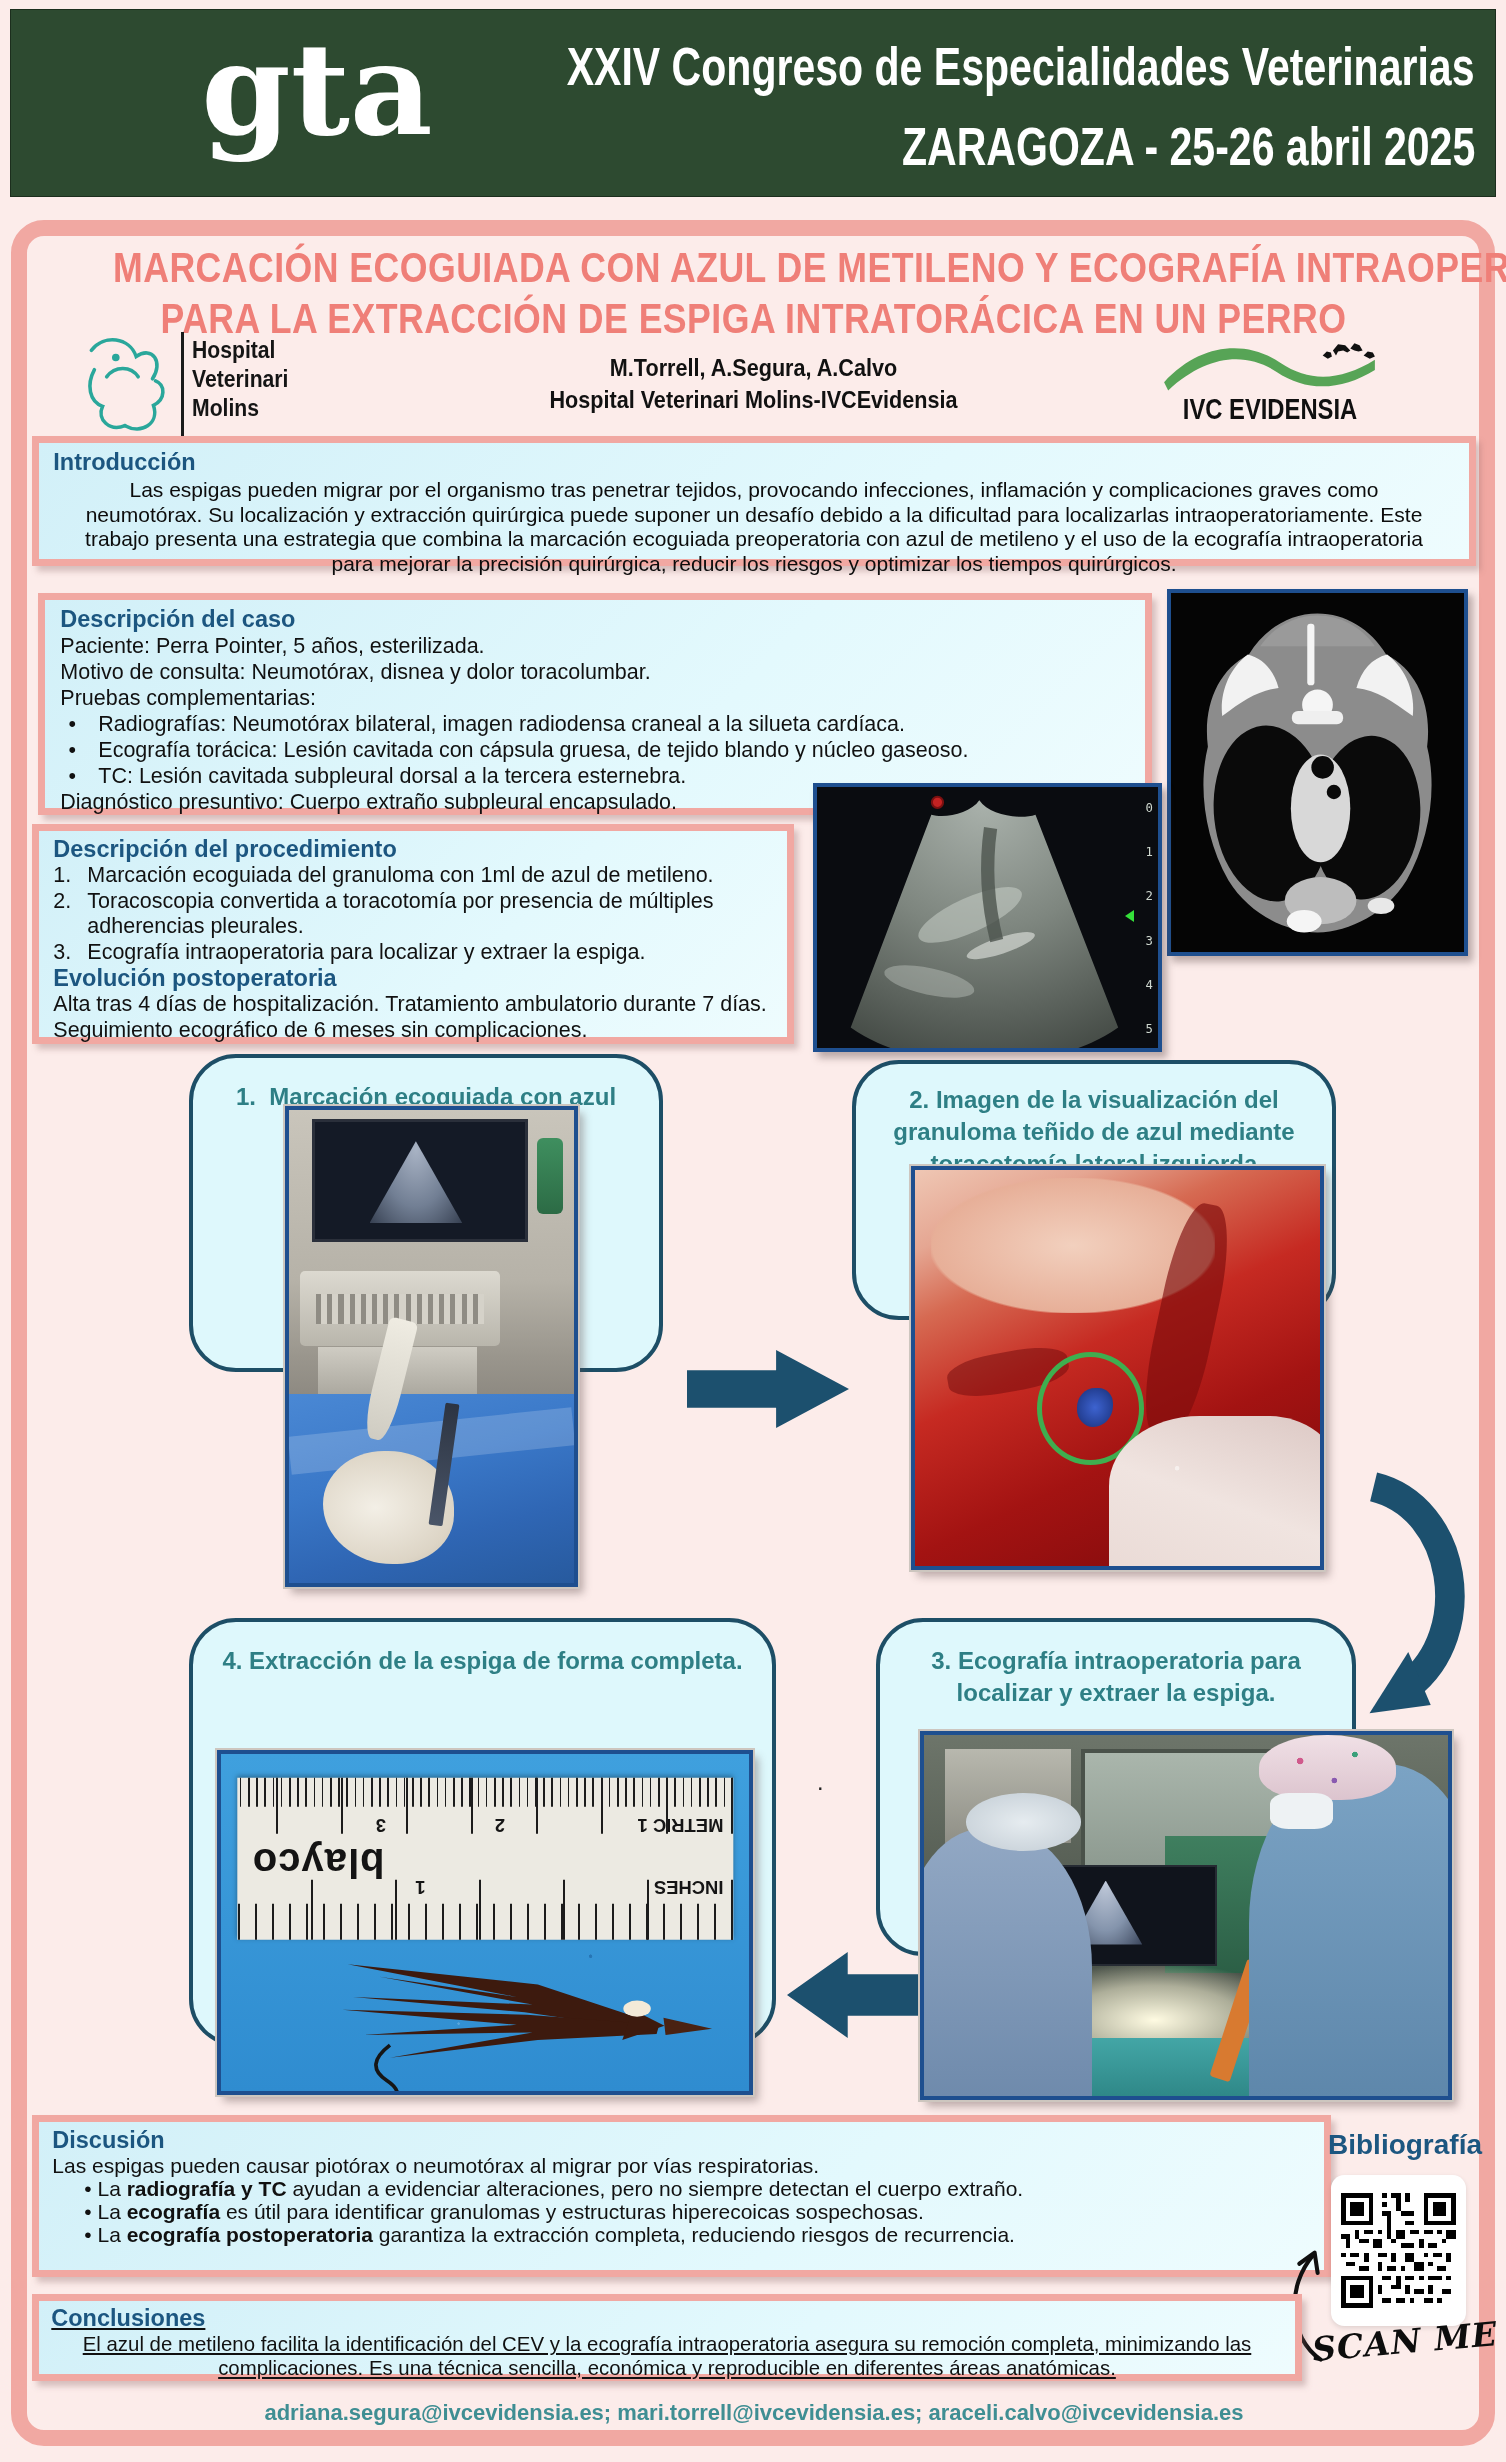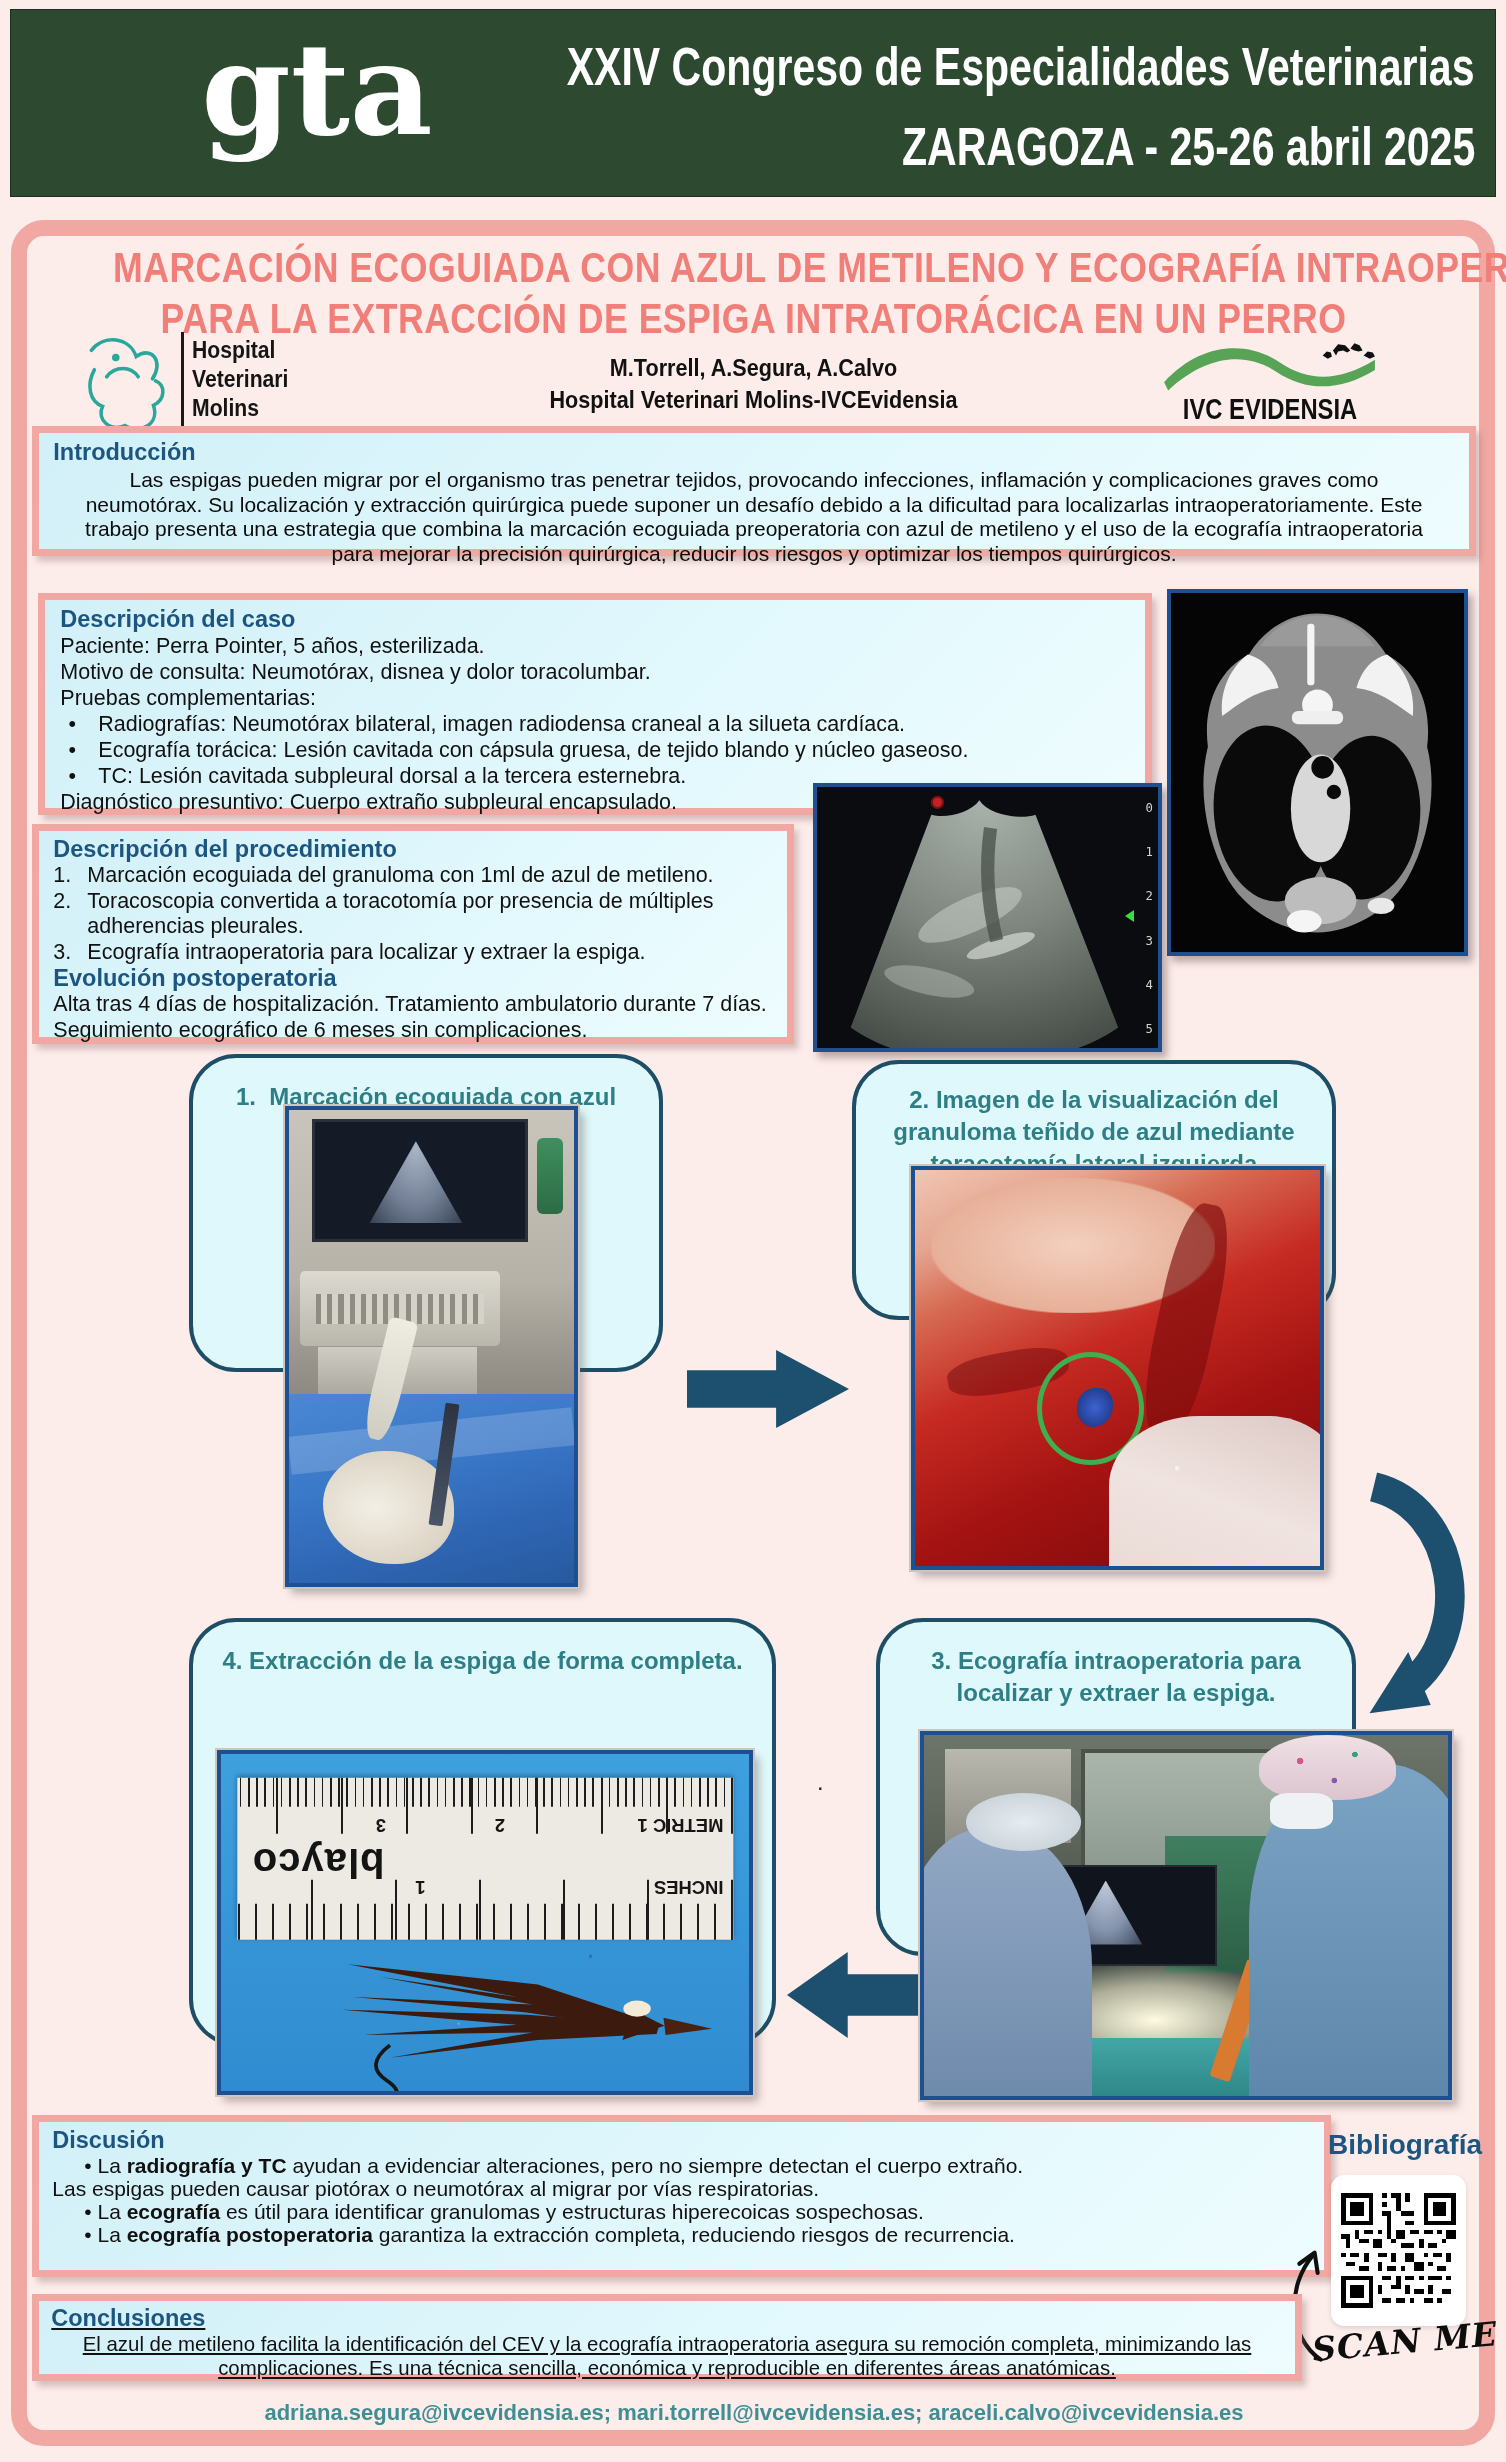--- a/index.html
+++ b/index.html
@@ -41,21 +41,21 @@
   .ivc-group{position:absolute;left:1160px;top:333px;width:220px;height:112px;}
   .ivc-text{position:absolute;left:0;top:60px;width:100%;text-align:center;font-weight:bold;
             font-size:29px;letter-spacing:0px;transform:scaleX(.82);color:#101010;}
 
   
   .panel{position:absolute;border:7.2px solid #f1a8a2;box-sizing:border-box;
          background:linear-gradient(135deg,#d2f0f8 0%,#e3f9fd 60%,#eefcfe 100%);
          box-shadow:5.1px 6.1px 6.1px rgba(140,100,100,.35);}
   .panel-heading{font-weight:bold;font-size:23.5px;color:#1c5680;}
   .panel-body{font-size:21px;line-height:24.5px;color:#0c0c0c;}
-  .intro-panel{left:32px;top:426px;width:1444px;height:130px;padding:6.1px 14.3px;}
+  .intro-panel{left:32px;top:436px;width:1444px;height:130px;padding:6.1px 14.3px;}
   .intro-body{text-align:center;padding:2px 31px 0 31px;}
 
   .caso-panel{left:38px;top:593px;width:1114px;height:222px;padding:6.1px 15.3px;}
   .caso-panel .row{font-size:21.5px;line-height:26px;}
   .b-row{display:flex;font-size:21.5px;line-height:26px;}
   .b-glyph{width:38px;padding-left:8.2px;box-sizing:border-box;}
   .proc-panel{left:32px;top:824px;width:762px;height:220px;padding:5.1px 14.3px;}
   .step-row{display:flex;font-size:21.5px;line-height:25.5px;}
   .step-num{width:34px;flex:none;}
   .step-text{flex:1;}
@@ -420,24 +420,24 @@
     <div class="p3-tube"></div>
     <div class="p3-surgeon-l"></div>
     <div class="p3-cap-l"></div>
     <div class="p3-surgeon-r"></div>
     <div class="p3-cap-r"></div>
     <div class="p3-mask-r"></div>
   </div>
 
   <div class="panel disc-panel">
     <div class="panel-heading">Discusión</div>
+    <div class="disc-row">Las espigas pueden causar piotórax o neumotórax al migrar por vías respiratorias.</div>
     <div class="disc-row disc-indent">
       <span>• La </span><b>radiografía y TC</b><span> ayudan a evidenciar alteraciones, pero no siempre detectan el cuerpo extraño.</span>
     </div>
-    <div class="disc-row">Las espigas pueden causar piotórax o neumotórax al migrar por vías respiratorias.</div>
     <div class="disc-row disc-indent">
       <span>• La </span><b>ecografía</b><span> es útil para identificar granulomas y estructuras hiperecoicas sospechosas.</span>
     </div>
     <div class="disc-row disc-indent">
       <span>• La </span><b>ecografía postoperatoria</b><span> garantiza la extracción completa, reduciendo riesgos de recurrencia.</span>
     </div>
   </div>
 
   <div class="biblio-heading">Bibliografía</div>
   <div class="qr-card">

